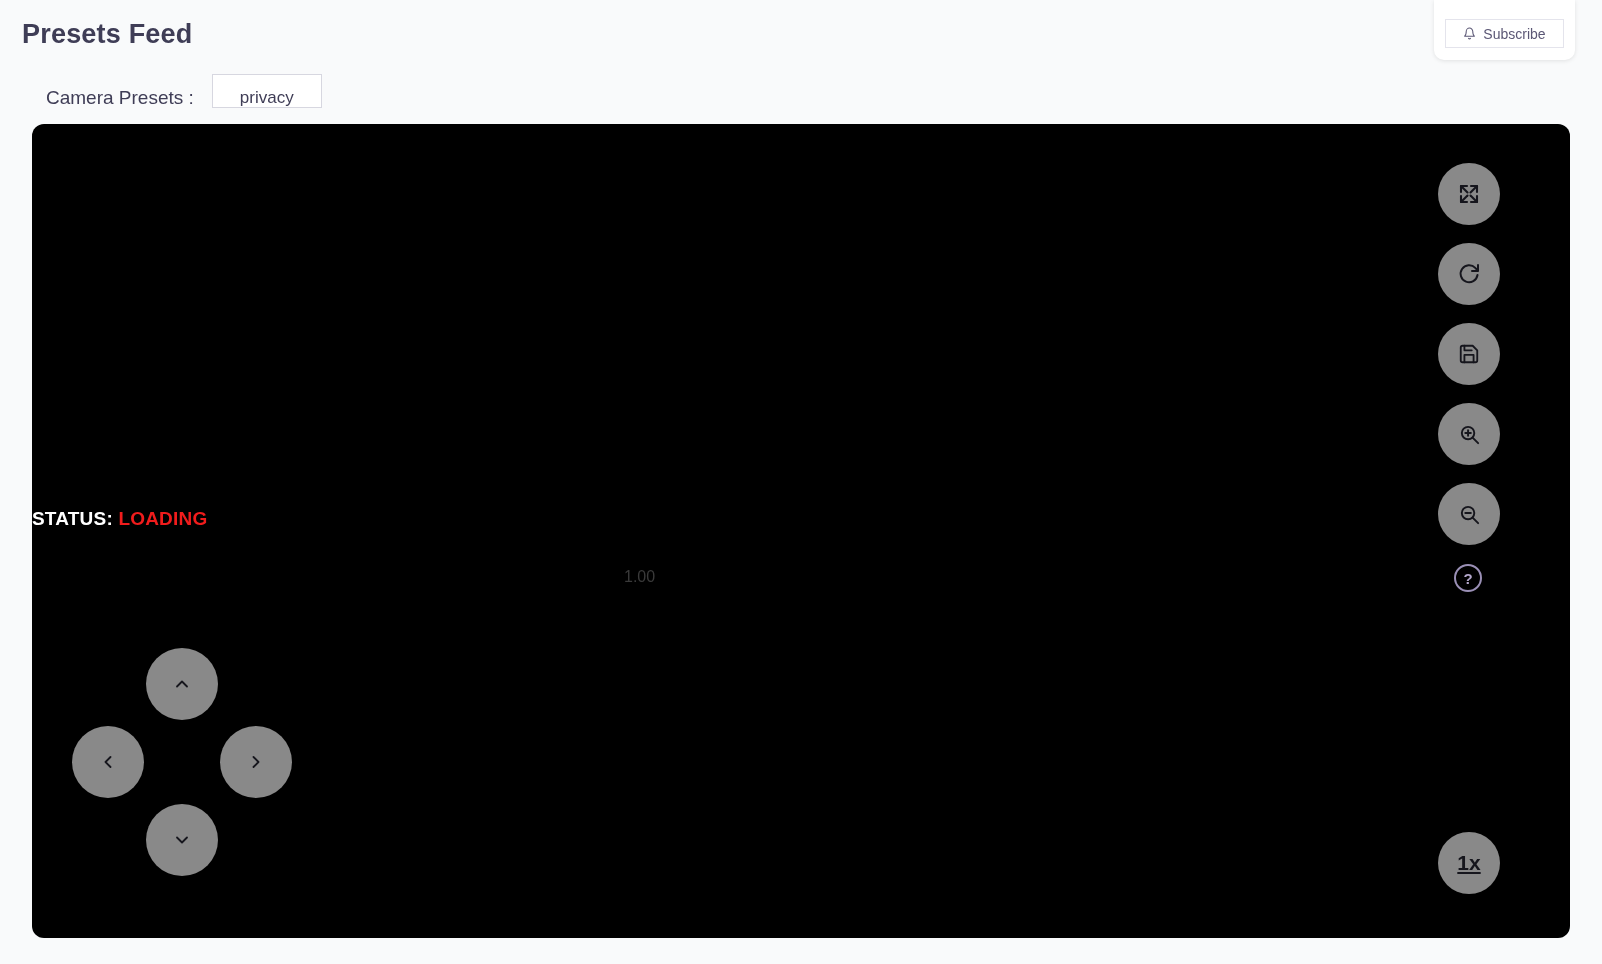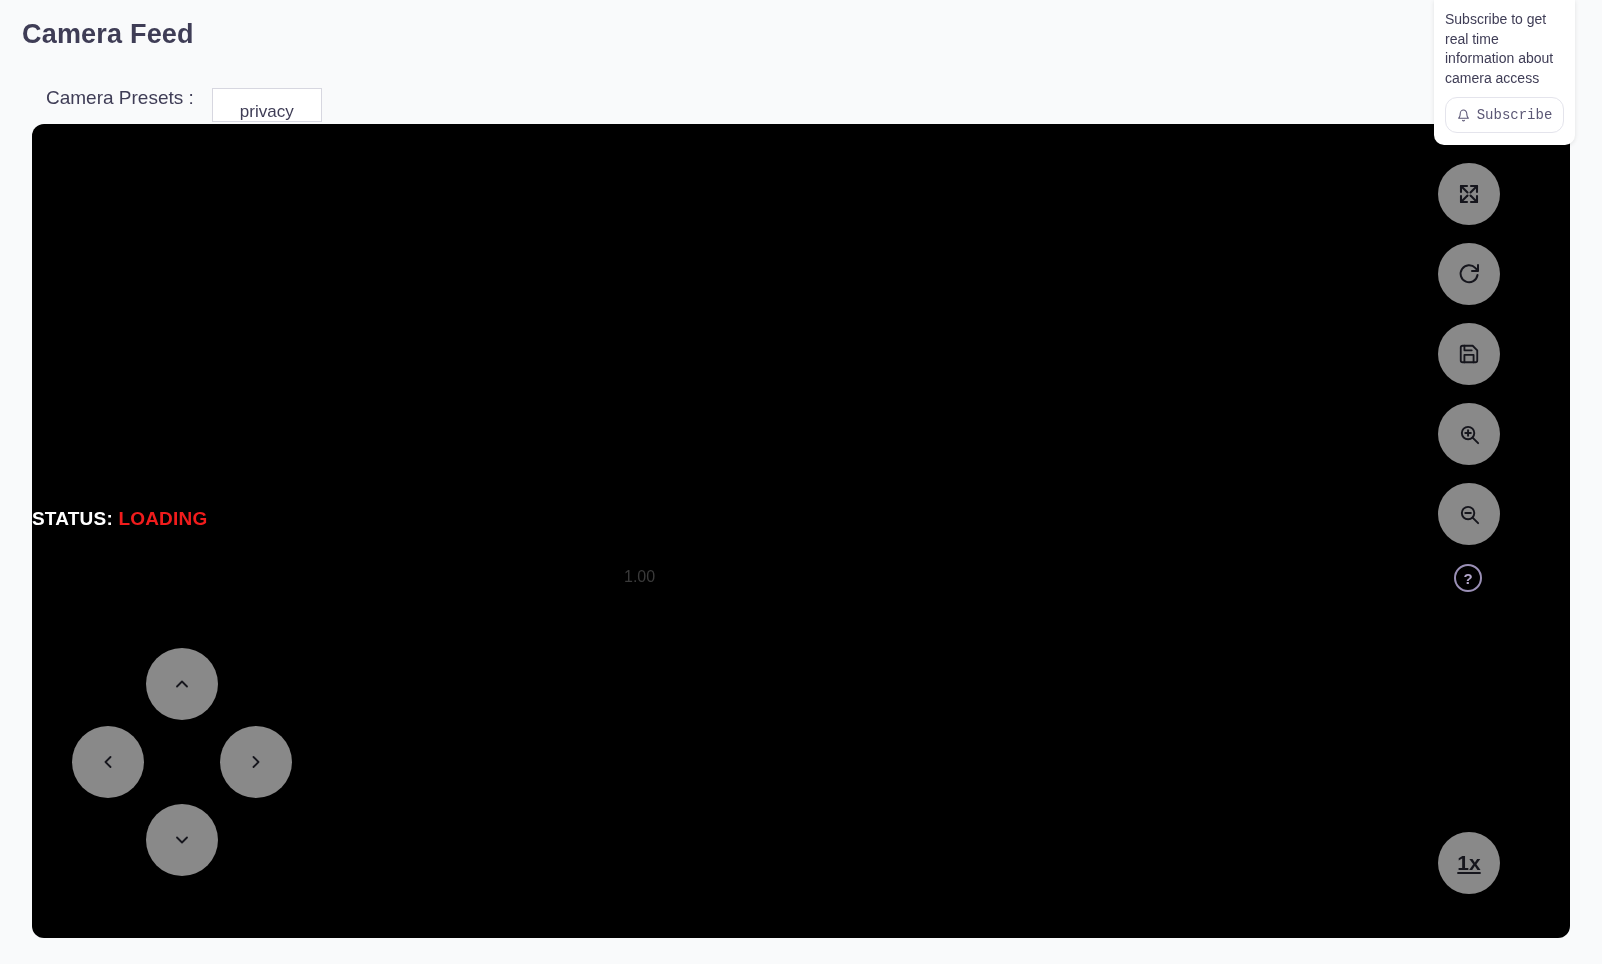--- a/index.html
+++ b/index.html
@@ -24,21 +24,21 @@
     letter-spacing: 0.2px;
     margin: 0;
     line-height: 1.2;
   }
 
   .presets-row {
     position: absolute;
     left: 46px;
     top: 74px;
     display: flex;
-    align-items: flex-end;
+    align-items: flex-start;
     height: 48px;
   }
   .presets-label {
     font-size: 19px;
     color: #3f3d56;
     line-height: 48px;
     padding-right: 18px;
     white-space: nowrap;
   }
   .preset-chip {
@@ -163,39 +163,39 @@
     z-index: 20;
   }
   .subscribe-text {
     font-size: 14px;
     line-height: 19.5px;
     color: #3f3d56;
   }
   .subscribe-btn {
     margin-top: 9px;
     width: 100%;
-    height: 36px;
+    height: 29px;
     background: #ffffff;
     border: 1px solid #e4e4ec;
-    border-radius: 12px;
+    border-radius: 0;
     color: #5b5775;
     font-size: 14px;
     display: flex;
     align-items: center;
     justify-content: center;
     gap: 7px;
     cursor: pointer;
-    font-family: Liberation Mono, monospace;
+    font-family: Liberation Sans, sans-serif;
   }
   svg { display: block; }
 </style>
 </head>
 <body>
 
-<h1 class="page-title">Camera Feed</h1>
+<h1 class="page-title">Presets Feed</h1>
 
 <div class="presets-row">
   <span class="presets-label">Camera Presets :</span>
   <button class="preset-chip">privacy</button>
 </div>
 
 <div class="video-stage">
 
   <div class="zoom-readout">1.00</div>
 
@@ -296,21 +296,20 @@
 
     <div class="help-btn">
       <span>?</span>
     </div>
   </div>
 
   <button class="speed-btn">1x</button>
 </div>
 
 <div class="subscribe-card">
-  <div class="subscribe-text">Subscribe to get real time information about camera access</div>
   <button class="subscribe-btn">
     <span>
       <svg width="13" height="13" viewBox="0 0 24 24" fill="none" stroke="#5b5775" stroke-width="1.9" stroke-linecap="round" stroke-linejoin="round">
         <path d="M18 8a6 6 0 0 0-12 0c0 7-3 9-3 9h18s-3-2-3-9"></path>
         <path d="M13.7 21a2 2 0 0 1-3.4 0"></path>
       </svg>
     </span>
     <span>Subscribe</span>
   </button>
 </div>

